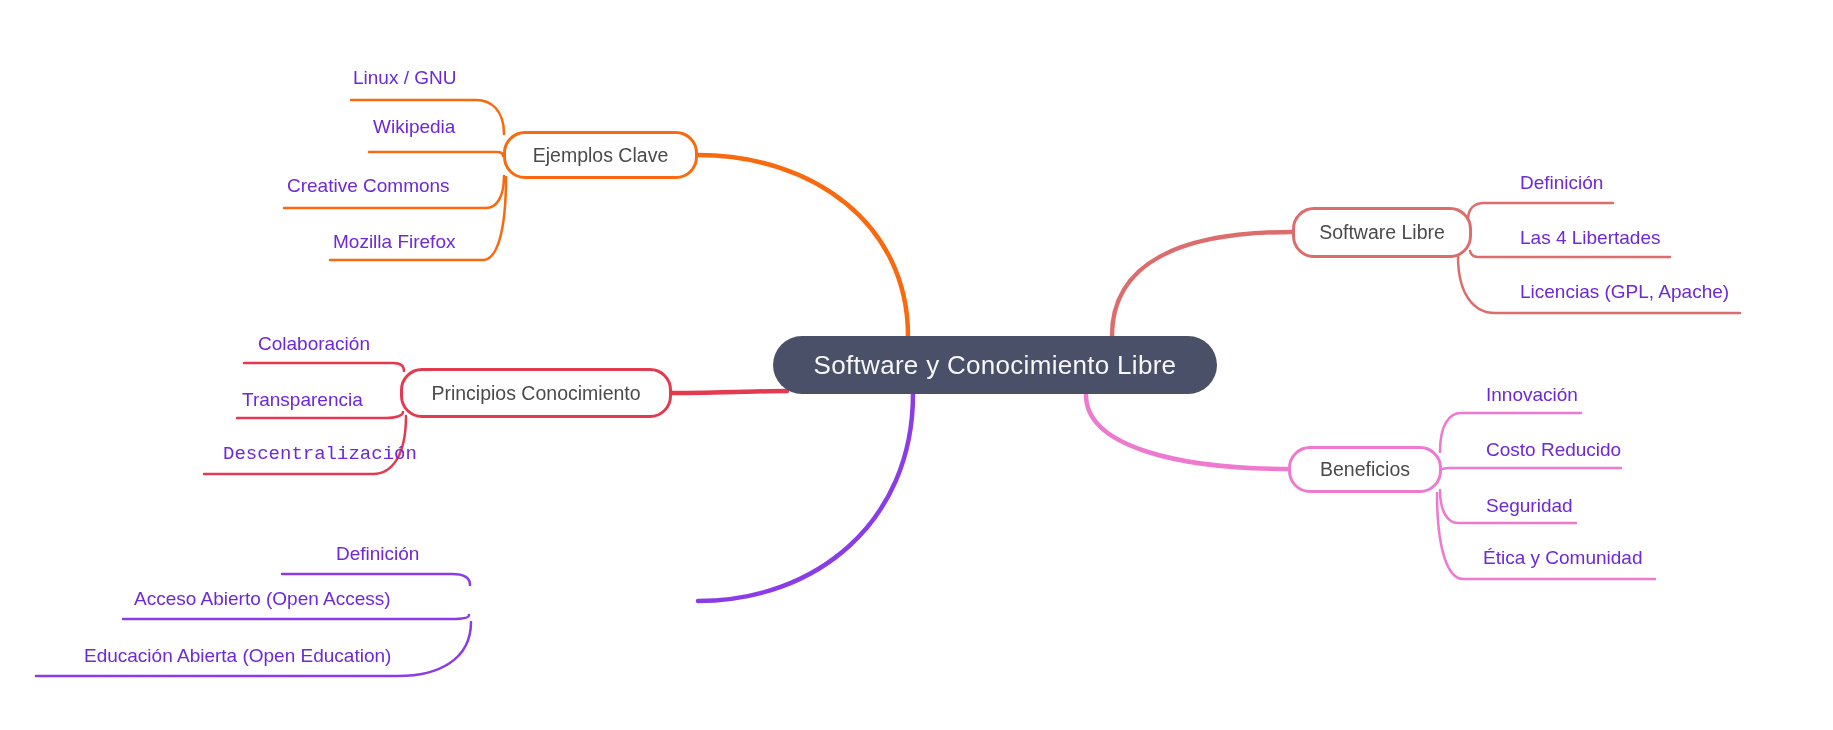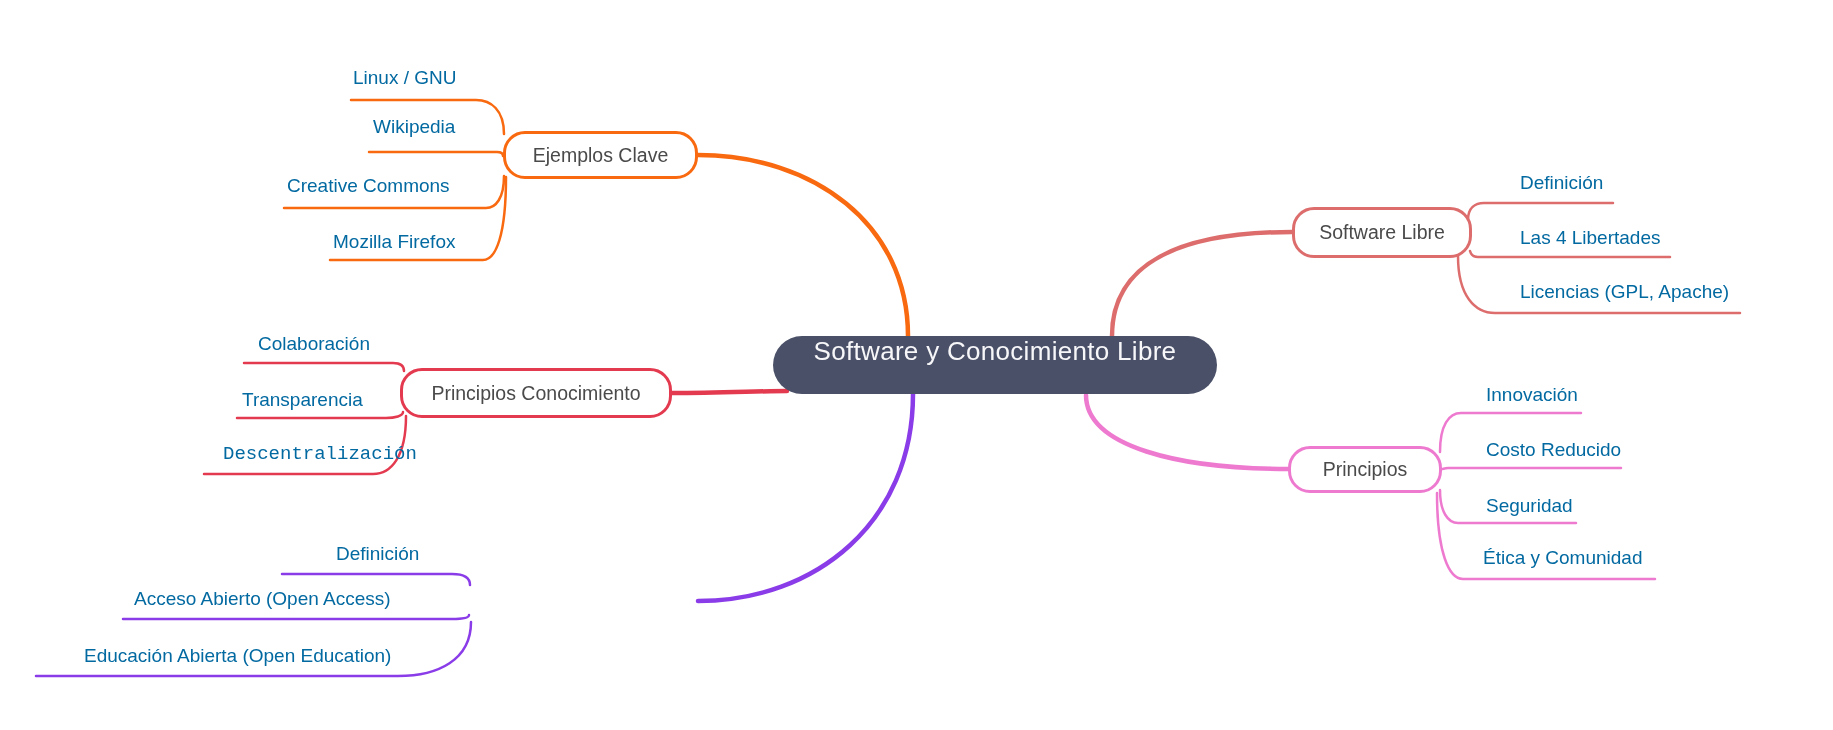--- a/index.html
+++ b/index.html
@@ -18,21 +18,21 @@
   #links {
     position: absolute;
     left: 0;
     top: 0;
     width: 1833px;
     height: 730px;
   }
   .central-topic {
     position: absolute;
     display: flex;
-    align-items: flex-start;
+    align-items: center;
     justify-content: center;
     border-radius: 29px;
     color: #f7f7fa;
     font-size: 26px;
     letter-spacing: 0.3px;
     white-space: nowrap;
     z-index: 3;
   }
   .branch-node {
     position: absolute;
@@ -45,21 +45,21 @@
     box-sizing: border-box;
     color: #4a4a4a;
     font-size: 19.5px;
     white-space: nowrap;
     z-index: 2;
   }
   .child-label {
     position: absolute;
     height: 24px;
     line-height: 24px;
-    color: #0369a1;
+    color: #6d28d9;
     font-size: 19px;
     white-space: nowrap;
     z-index: 2;
   }
   
   #node-center       { left: 773px;  top: 336px; width: 444px; height: 58px; }
   #node-ejemplos     { left: 503px;  top: 131px; width: 195px; height: 48px; }
   #node-principios   { left: 400px;  top: 368px; width: 272px; height: 50px; }
   #node-conocimiento { left: 468px;  top: 578px; width: 230px; height: 47px; }
   #node-software     { left: 1292px; top: 207px; width: 180px; height: 51px; }
@@ -126,21 +126,21 @@
   <div id="node-ejemplos" class="branch-node" style="border-color: rgb(249, 105, 15);">
     <span>Ejemplos Clave</span>
   </div>
   <div id="node-principios" class="branch-node" style="border-color: rgb(228, 58, 79);">
     <span>Principios Conocimiento</span>
   </div>
   <div id="node-software" class="branch-node" style="border-color: rgb(221, 109, 109);">
     <span>Software Libre</span>
   </div>
   <div id="node-beneficios" class="branch-node" style="border-color: rgb(238, 122, 208);">
-    <span>Principios</span>
+    <span>Beneficios</span>
   </div>
 
   <div id="lbl-linux" class="child-label">Linux / GNU</div>
   <div id="lbl-wikipedia" class="child-label">Wikipedia</div>
   <div id="lbl-creative" class="child-label">Creative Commons</div>
   <div id="lbl-mozilla" class="child-label">Mozilla Firefox</div>
 
   <div id="lbl-colaboracion" class="child-label">Colaboración</div>
   <div id="lbl-transparencia" class="child-label">Transparencia</div>
   <div id="lbl-descentral" class="child-label">Descentralización</div>

